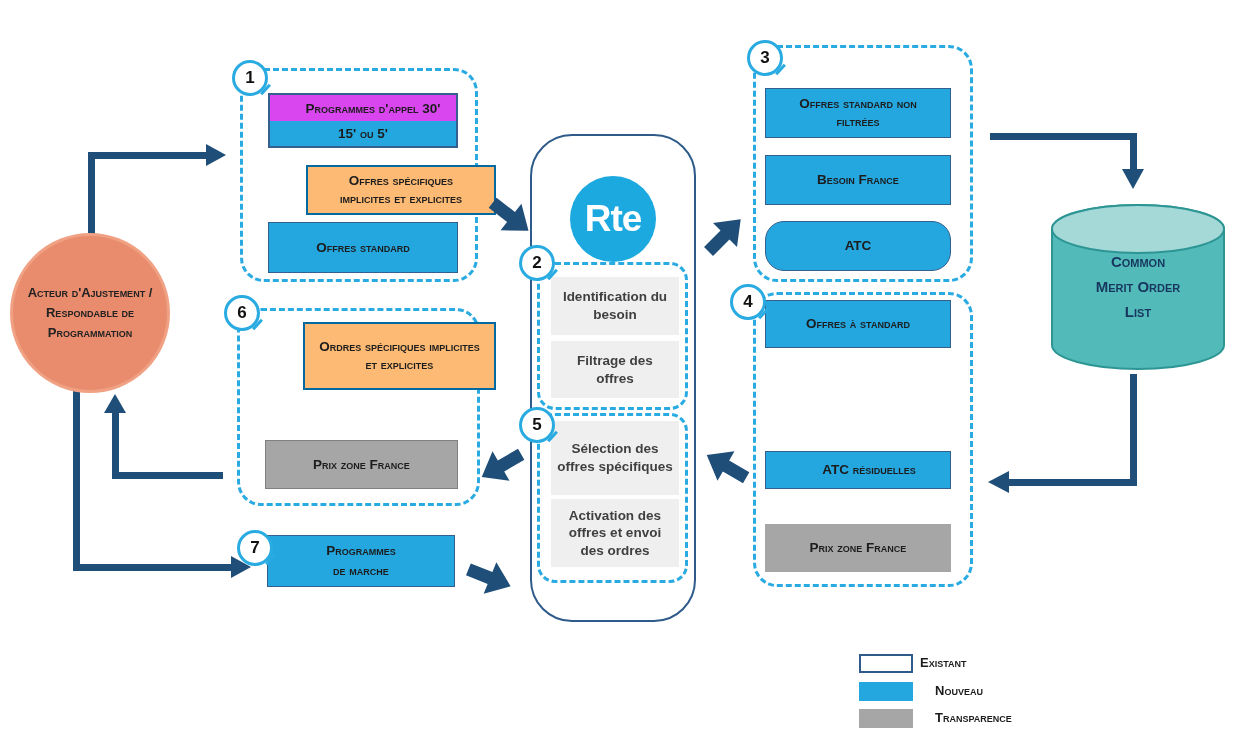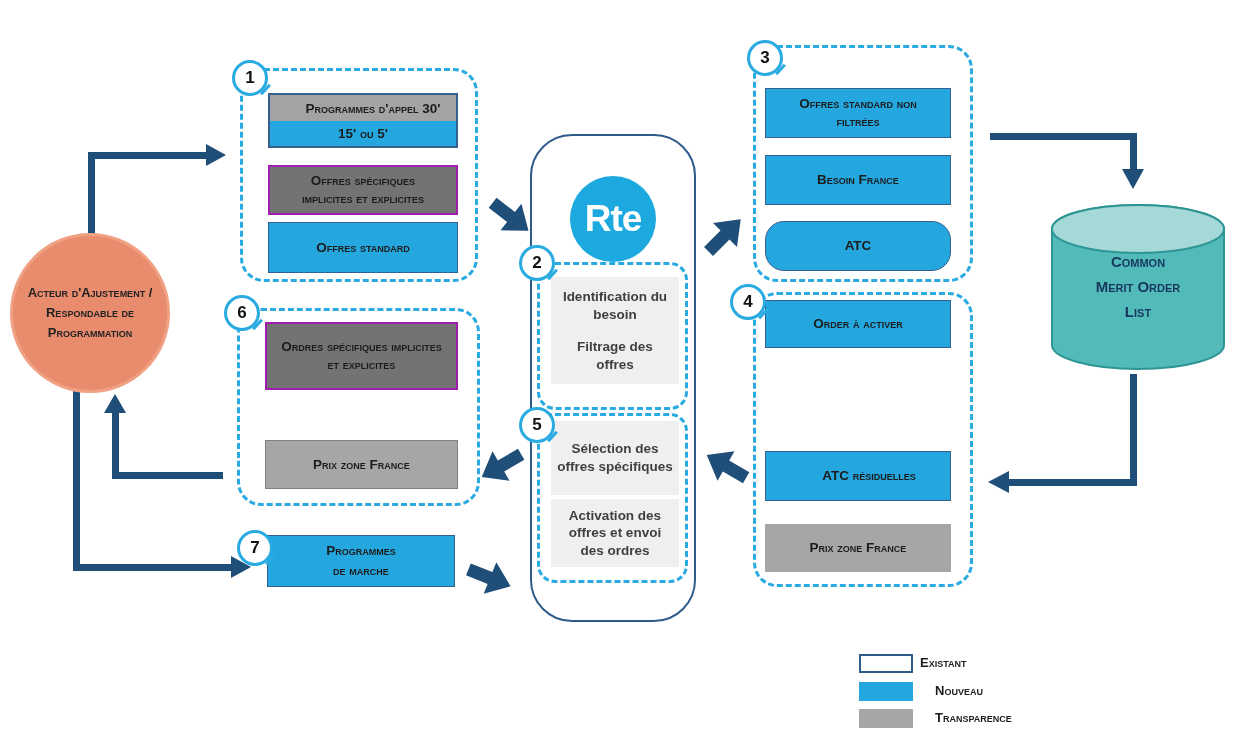--- a/index.html
+++ b/index.html
@@ -4,27 +4,27 @@
 <style>
   html,body { margin:0; padding:0; background:#ffffff; }
   .stage { position:relative; width:1236px; height:735px; background:#ffffff;
            font-family:"Liberation Sans", sans-serif; overflow:hidden; }
 
   
   .box { position:absolute; box-sizing:border-box; display:flex; align-items:center; justify-content:center;
          text-align:center; font-weight:bold; font-variant:small-caps; font-size:13.5px; color:#1c1c1c;
          line-height:1.3; padding:2px 14px; }
   .blue  { background:#24A6DF; border:1.5px solid #35608D; }
-  .white { background:#737373; border:2px solid #a21caf; }
+  .white { background:#fdba74; border:2px solid #0369a1;margin-left:38px; }
   .grayb { background:#A6A6A6; border:1.5px solid #808080; }
   .lightgray { background:#EFEFEF; border:none; color:#3F3F3F; font-variant:normal; font-size:13.5px; padding:0 6px; }
 
   .splitbox { position:absolute; box-sizing:border-box; border:2px solid #35608D; display:flex; flex-direction:column;
               font-weight:bold; font-variant:small-caps; font-size:13.5px; color:#1c1c1c; text-align:center; }
-  .split-top    { flex:1.08; background:#a3a3a3; display:flex; align-items:center; justify-content:center;padding-left:20px; }
+  .split-top    { flex:1.08; background:#d946ef; display:flex; align-items:center; justify-content:center;padding-left:20px; }
   .split-bottom { flex:1; background:#24A6DF; display:flex; align-items:center; justify-content:center; }
 
   .dashed { position:absolute; box-sizing:border-box; border:3px dashed #29ABE2; border-radius:24px; }
 
   .num-circle { position:absolute; box-sizing:border-box; width:36px; height:36px; border-radius:50%;
                 background:#ffffff; border:3px solid #29ABE2; display:flex; align-items:center; justify-content:center;
                 font-weight:bold; font-size:17px; color:#111; z-index:6; }
   .num-circle::after { content:""; position:absolute; right:-7px; bottom:2px; width:13px; height:3px;
                        background:#29ABE2; transform:rotate(-48deg); }
 
@@ -76,31 +76,31 @@
   </div>
 
   <div class="splitbox" style="left:268px; top:93px; width:190px; height:55px;">
     <div class="split-top">Programmes d'appel 30'</div>
     <div class="split-bottom">15' ou 5'</div>
   </div>
   <div class="box white" style="left:268px; top:165px; width:190px; height:50px;">Offres spécifiques implicites et explicites</div>
   <div class="box blue" style="left:268px; top:222px; width:190px; height:51px;">Offres standard</div>
 
   <div class="box lightgray" style="left:551px; top:277px; width:128px; height:58px;">Identification du besoin</div>
-  <div class="box lightgray" style="left:551px; top:327px; width:128px; height:57px;">Filtrage des offres</div>
+  <div class="box lightgray" style="left:551px; top:341px; width:128px; height:57px;">Filtrage des offres</div>
 
   <div class="box lightgray" style="left:551px; top:421px; width:128px; height:74px;">Sélection des offres spécifiques</div>
   <div class="box lightgray" style="left:551px; top:499px; width:128px; height:68px;">Activation des offres et envoi des ordres</div>
 
   <div class="box blue" style="left:765px; top:88px; width:186px; height:50px; padding:2px 26px;">Offres standard non filtrées</div>
   <div class="box blue" style="left:765px; top:155px; width:186px; height:50px;">Besoin France</div>
   <div class="box blue" style="left:765px; top:221px; width:186px; height:50px;border-radius:19px;">ATC</div>
 
-  <div class="box blue" style="left:765px; top:300px; width:186px; height:48px;">Order à activer</div>
-  <div class="box blue" style="left:765px; top:451px; width:186px; height:50px;padding-left:36px;">ATC résiduelles</div>
+  <div class="box blue" style="left:765px; top:300px; width:186px; height:48px;">Offres à standard</div>
+  <div class="box blue" style="left:765px; top:451px; width:186px; height:38px;padding-left:36px;">ATC résiduelles</div>
   <div class="box grayb" style="left:765px; top:524px; width:186px; height:48px; border:none;">Prix zone France</div>
 
   <div class="box white" style="left:265px; top:322px; width:193px; height:68px;">Ordres spécifiques implicites et explicites</div>
   <div class="box grayb" style="left:265px; top:440px; width:193px; height:49px;">Prix zone France</div>
 
   <div class="box blue" style="left:267px; top:535px; width:188px; height:52px; flex-direction:column; line-height:1.5;text-align:right;">
     <span>Programmes</span>
     <span>de marche</span>
   </div>
 

